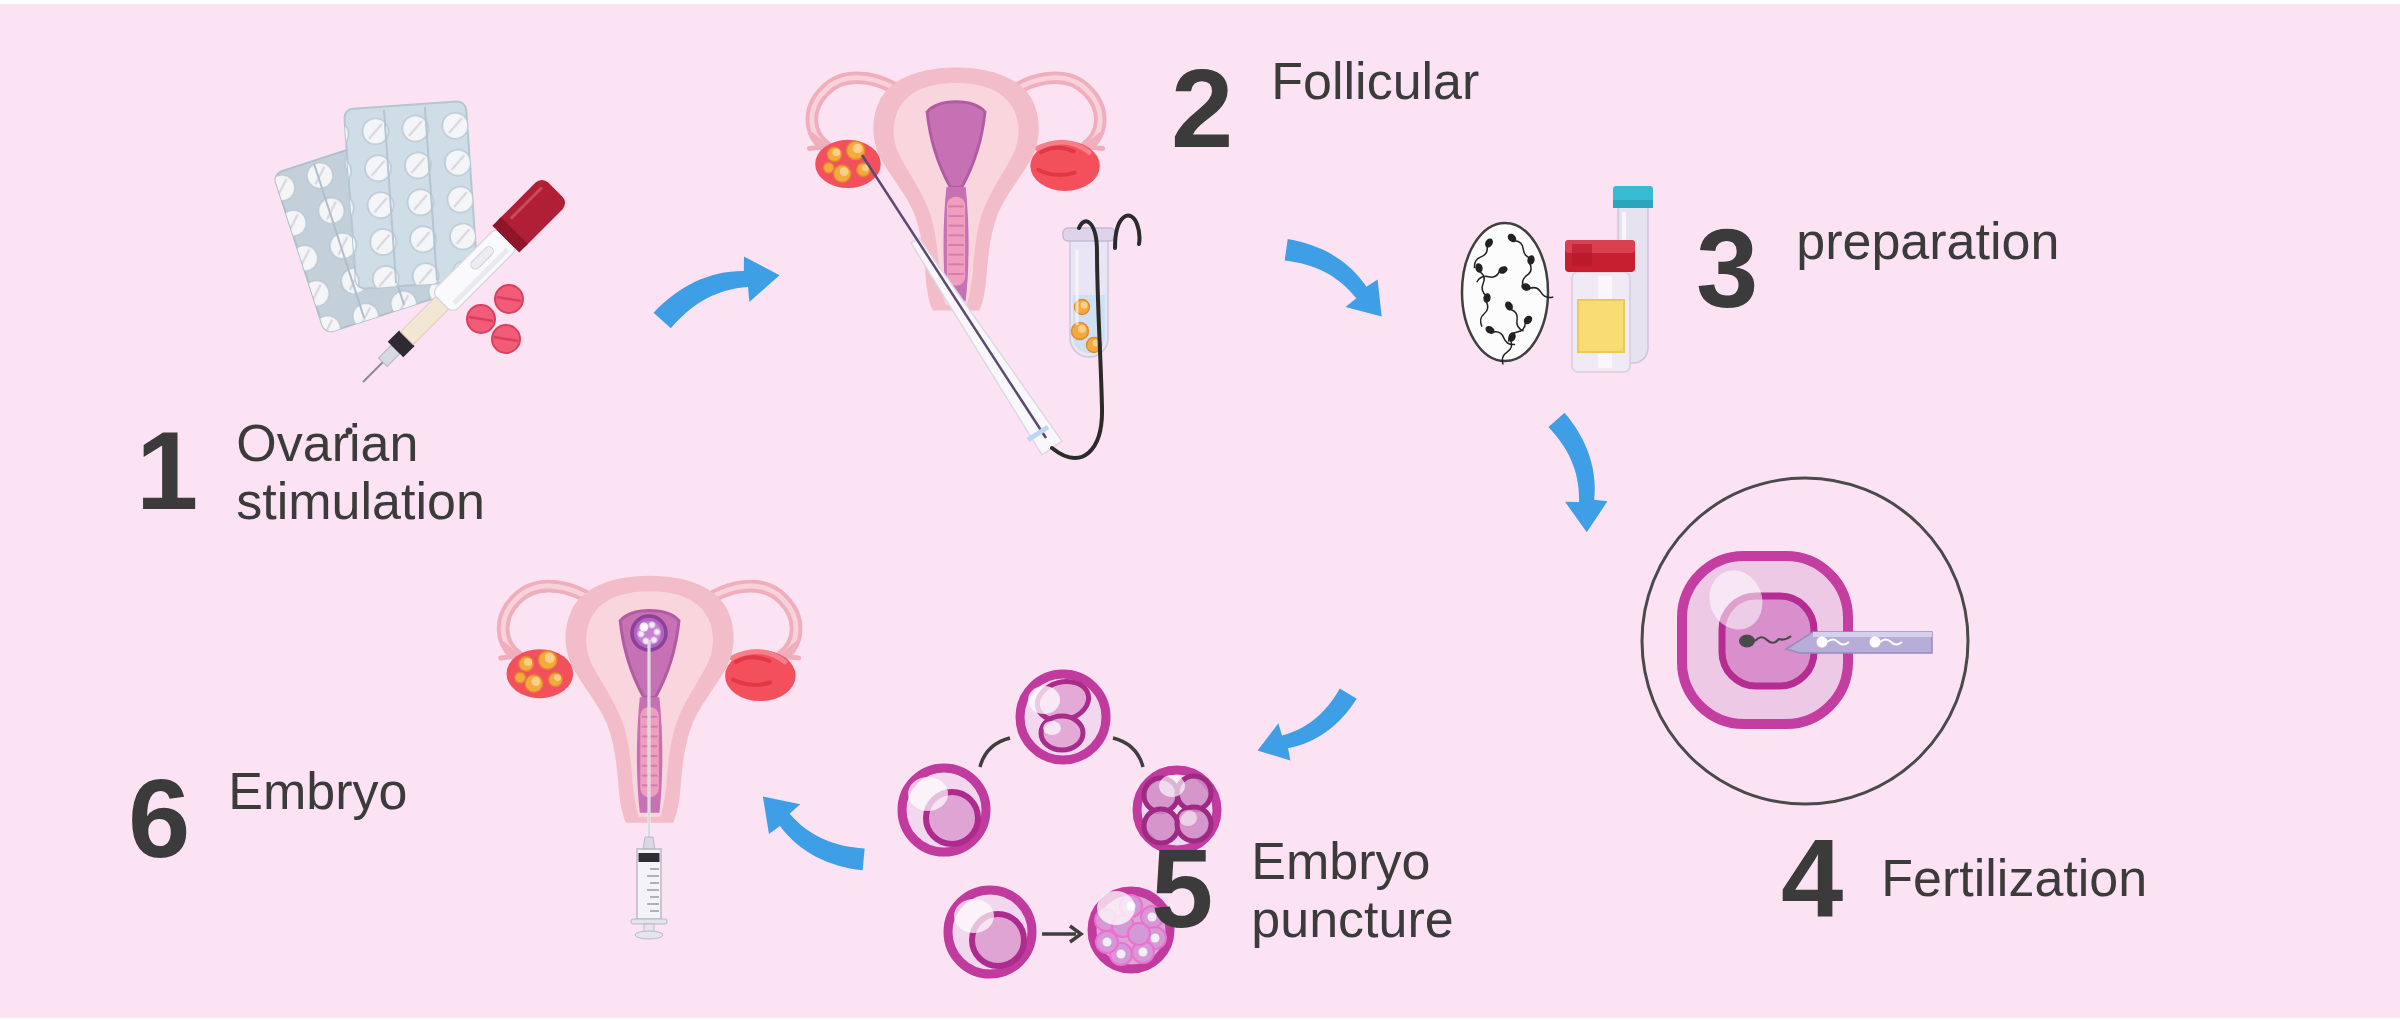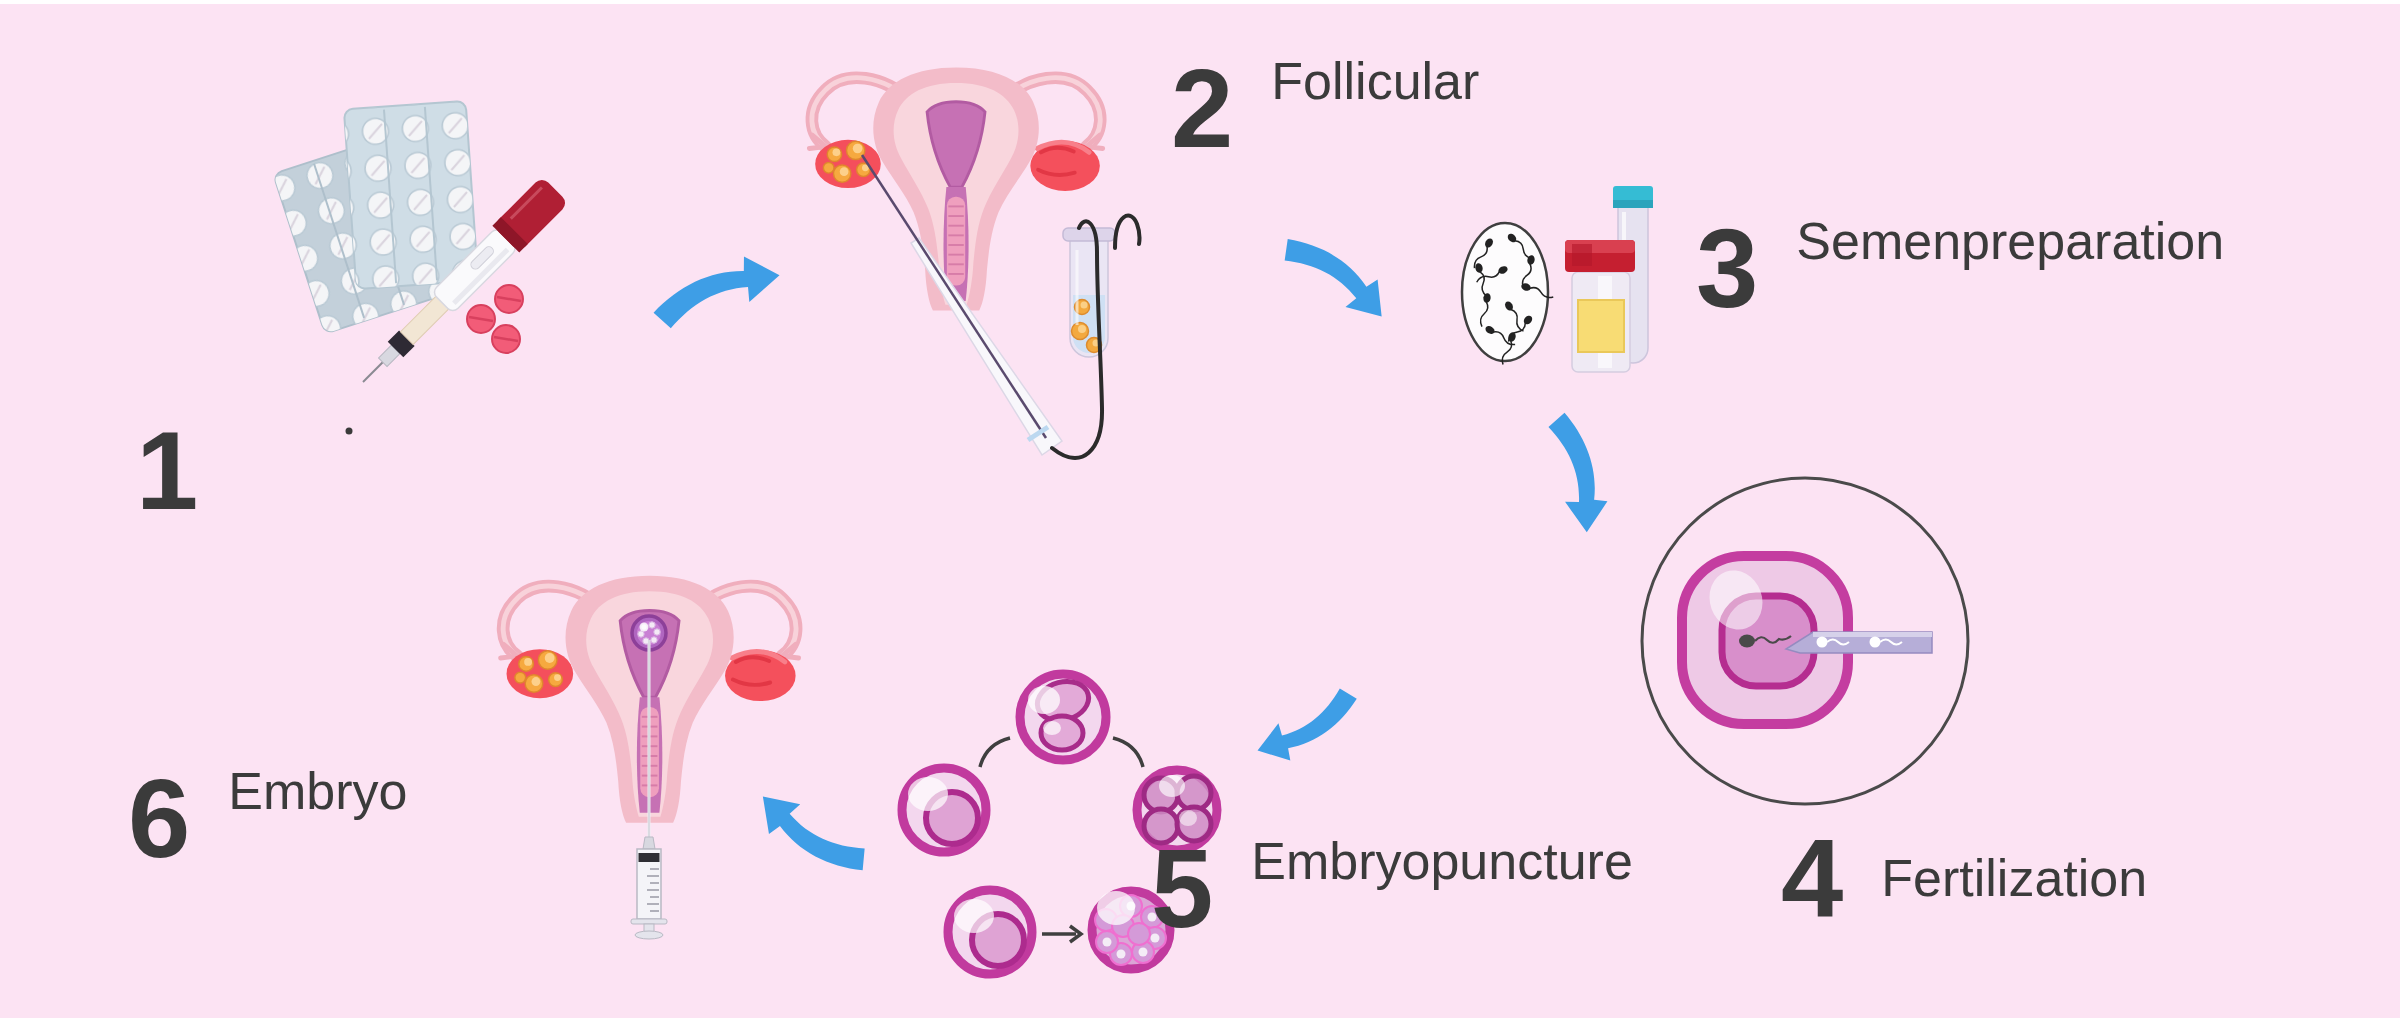--- a/index.html
+++ b/index.html
@@ -22,21 +22,21 @@
   }
   .label.single{align-items:center;}
   .num{
     font-size:112px;
     font-weight:700;
     line-height:0.78;
     margin-right:38px;
     margin-top:12px;
   }
   .label.single .num{margin-top:0;}
-  .txt{display:flex;}
+  .txt{display:flex;flex-direction:column;}
   .line{
     display:block;
     font-size:52px;
     font-weight:400;
     line-height:1.11;
     white-space:nowrap;
   }
 </style>
 </head>
 <body>
@@ -328,33 +328,36 @@
       <use href="#arrowP" transform="translate(645,300) rotate(-26) scale(1.08)"></use>
       <use href="#arrowP" transform="translate(1293,226) rotate(30)"></use>
       <use href="#arrowP" transform="translate(1577,406) rotate(70)"></use>
       <use href="#arrowP" transform="translate(1366,708) rotate(143) scale(0.92)"></use>
       <use href="#arrowP" transform="translate(858,884) rotate(-153) scale(1.02)"></use>
     </g>
   </svg>
 
   <div class="label" style="left:136px;top:415px">
     <span class="num">1</span>
+    <span class="txt">
+      <span class="line">Ovarian</span>
+      <span class="line">stimulation</span>
+    </span>
   </div>
 
   <div class="label" style="left:1171px;top:53px">
     <span class="num">2</span>
     <span class="txt">
       <span class="line">Follicular</span>
     </span>
   </div>
 
   <div class="label" style="left:1696px;top:213px">
     <span class="num">3</span>
     <span class="txt">
-      <span class="line">Semen</span>
       <span class="line">preparation</span>
     </span>
   </div>
 
   <div class="label single" style="left:1781px;top:835px">
     <span class="num">4</span>
     <span class="txt">
       <span class="line">Fertilization</span>
       <span class="line"></span>
     </span>

